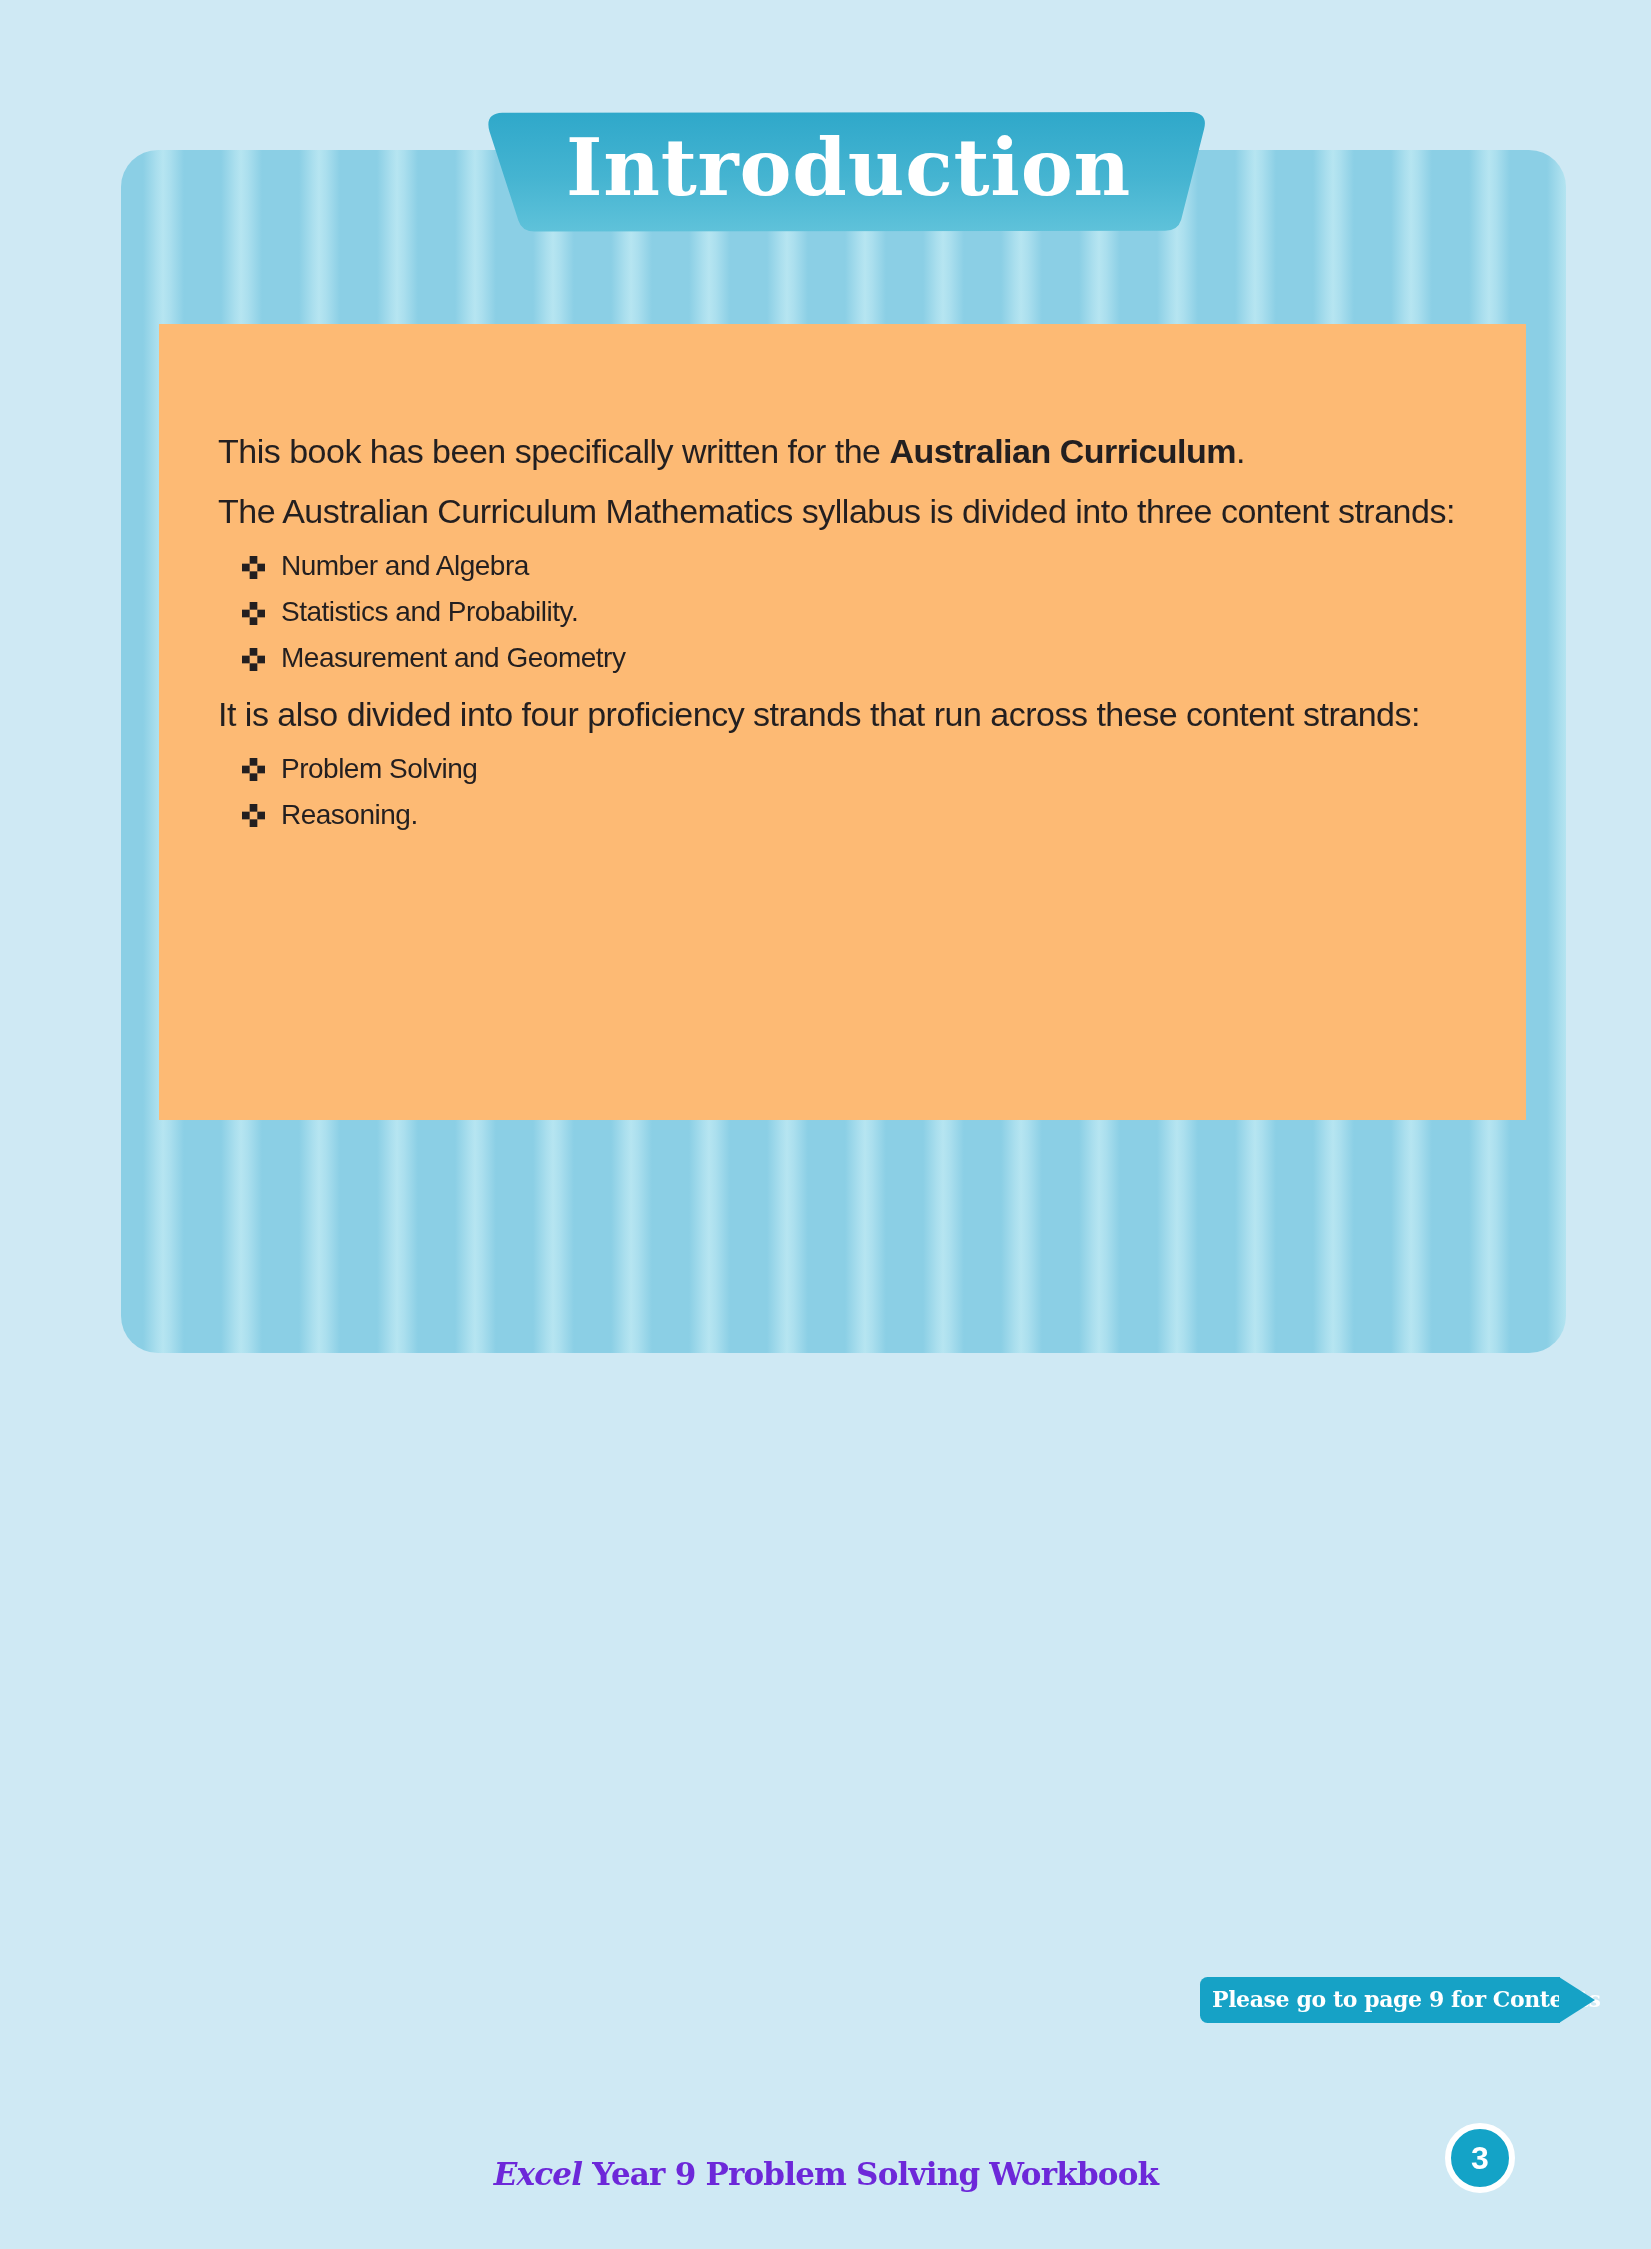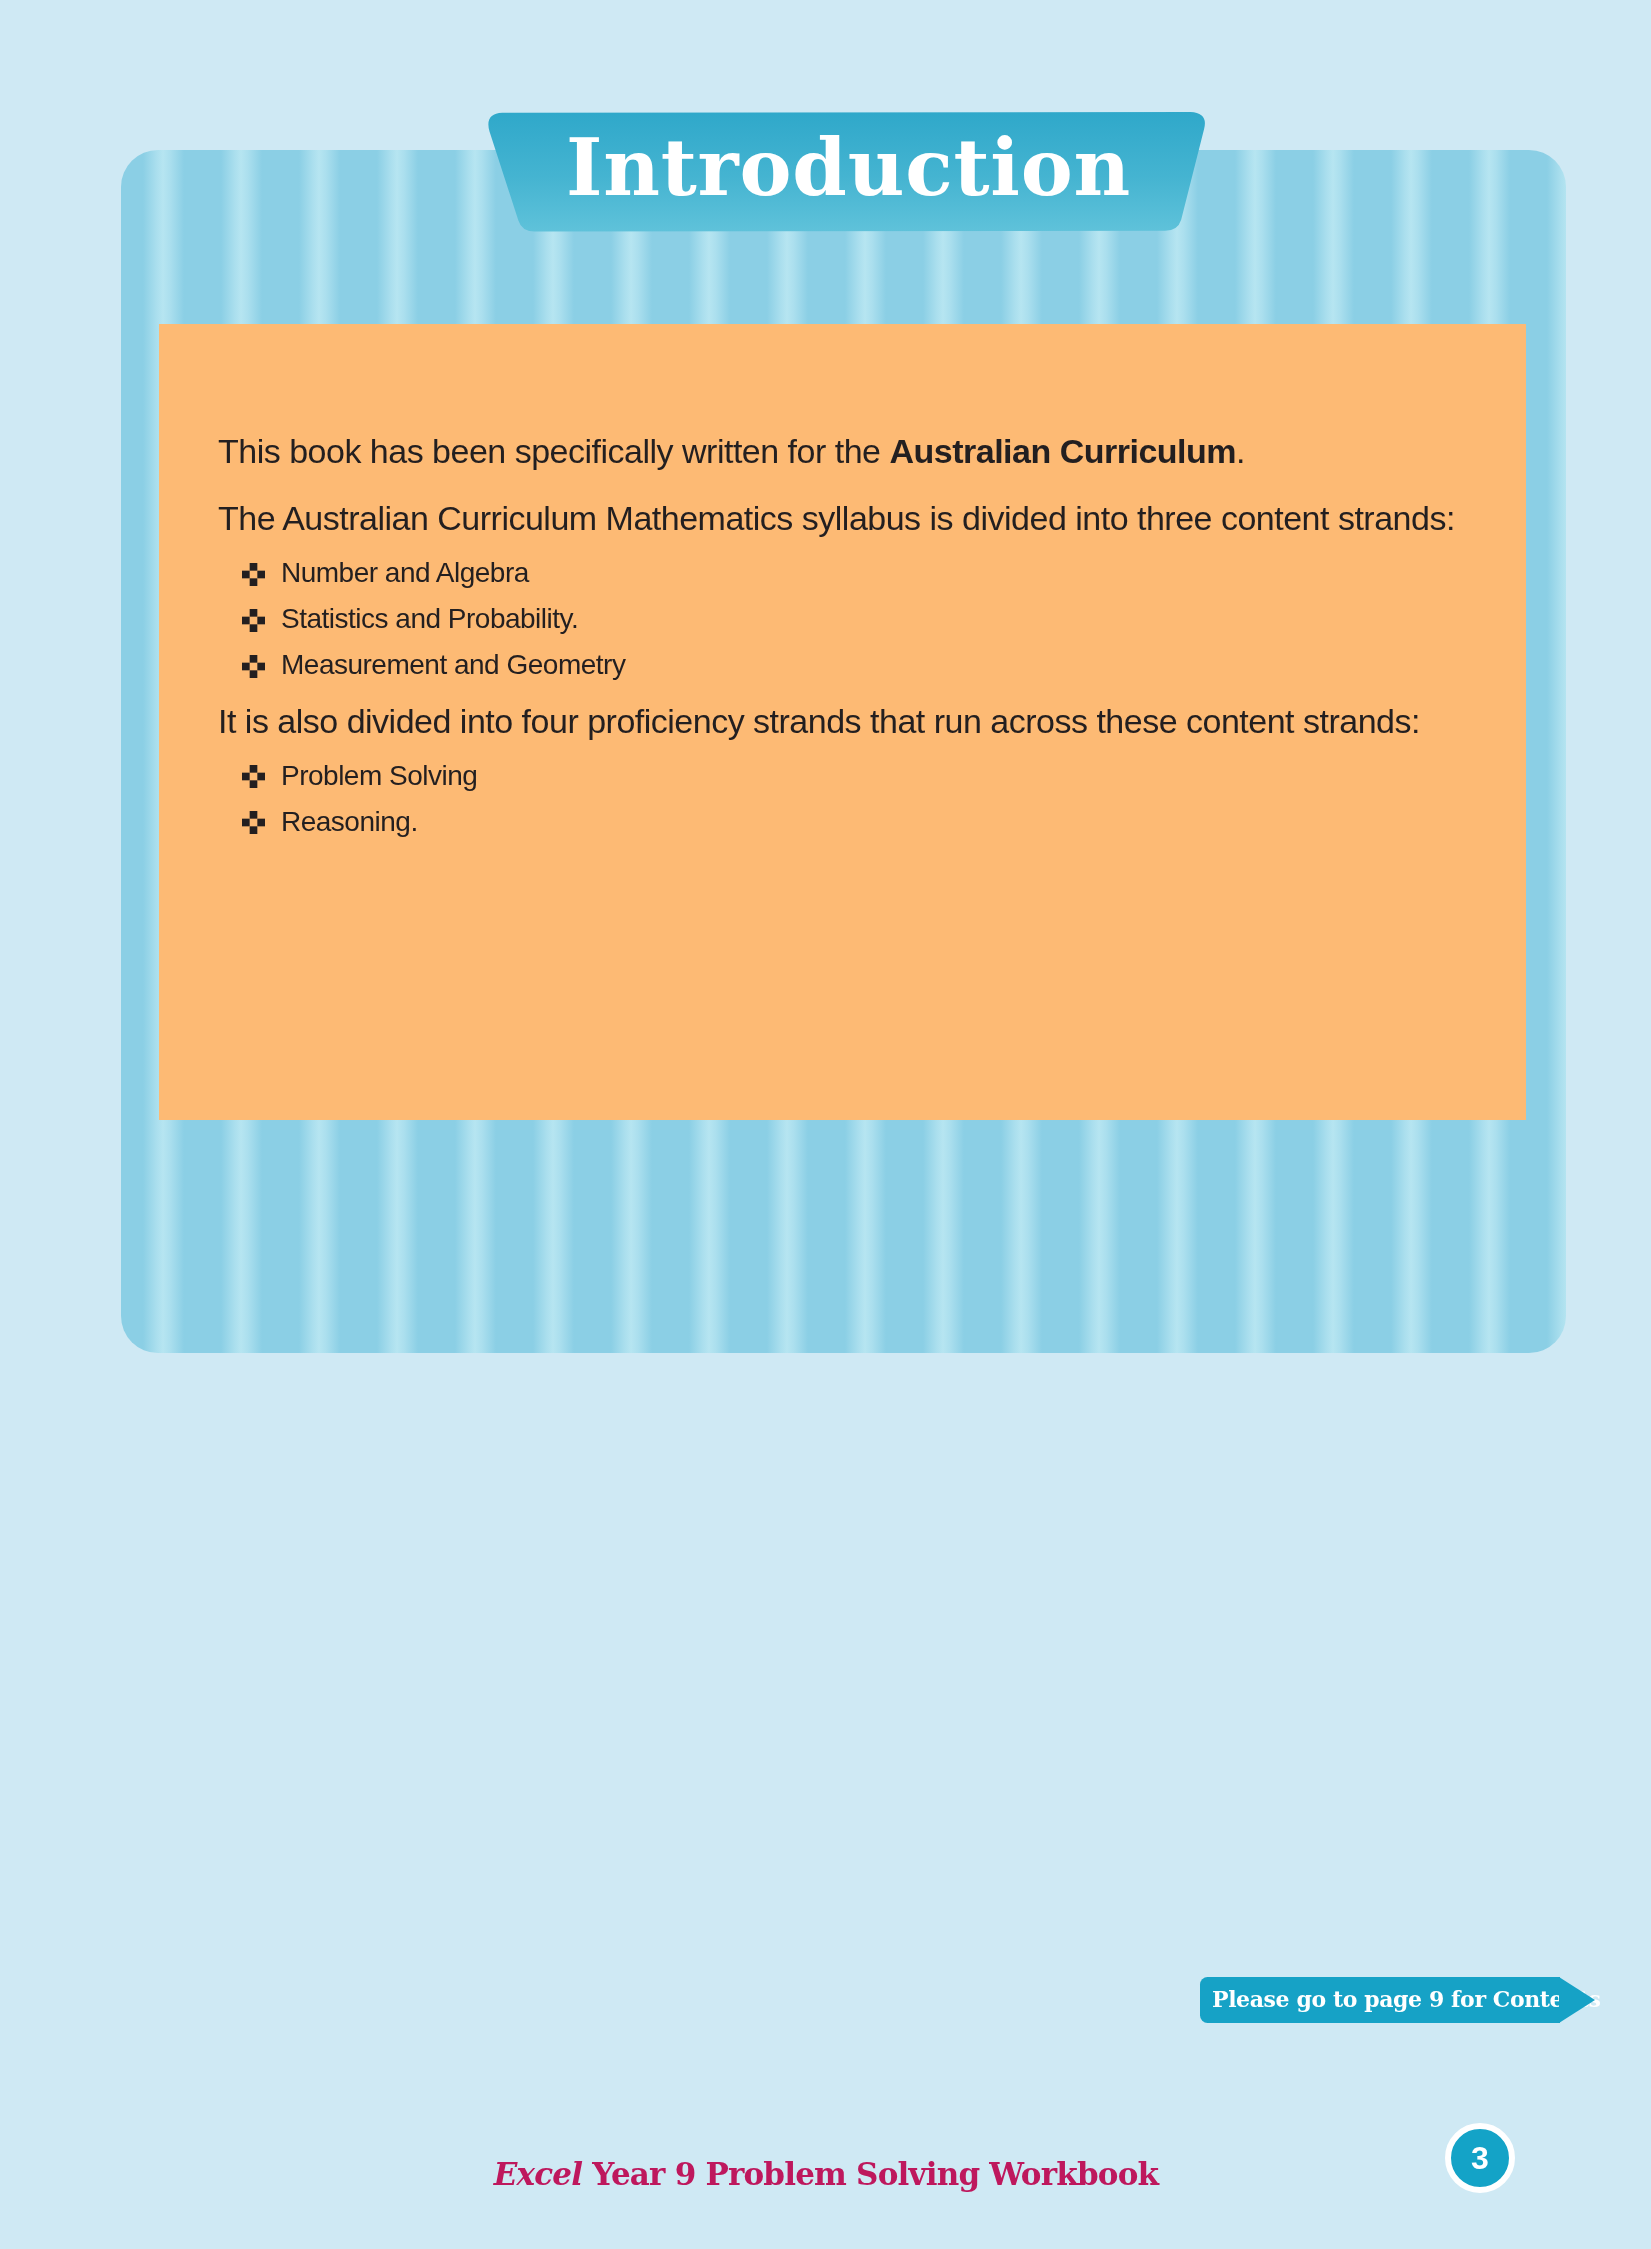--- a/index.html
+++ b/index.html
@@ -24,21 +24,21 @@
   .card{
     position:absolute;left:159px;top:324px;width:1367px;height:796px;
     background:#fdba74;
     box-sizing:border-box;
     padding:104px 51px 0 59px;
   }
   .card p{
     margin:0;
     font-size:34px;line-height:46px;letter-spacing:-0.5px;
   }
-  .card p.gap{margin-top:21px;}
+  .card p.gap{margin-top:14px;}
   .card b{font-weight:bold;}
   ul.strands{
     list-style:none;margin:9.3px 0 9.3px 0;padding:0;
   }
   ul.strands li{
     display:flex;align-items:center;height:46px;padding-left:24px;
     font-size:28px;letter-spacing:-0.5px;
   }
   ul.strands li .clover{
     width:23px;height:23px;flex:0 0 23px;margin-right:16px;margin-top:1.7px;
@@ -67,21 +67,21 @@
   }
   .ribbon .label{
     font-family:"DejaVu Serif", serif;font-weight:bold;
     font-size:22px;letter-spacing:-0.4px;color:#ffffff;white-space:nowrap;
   }
   
   .footer{
     position:absolute;left:0;top:2156px;width:1652px;
     text-align:center;
     font-family:"DejaVu Serif", serif;font-weight:bold;
-    font-size:31px;letter-spacing:-0.8px;color:#be185d;
+    font-size:31px;letter-spacing:-0.8px;color:#6d28d9;
   }
   .footer .brand{font-style:italic;}
   
   .page-badge{
     position:absolute;left:1445px;top:2123px;width:58px;height:58px;
     background:#14a3c7;border:6.8px solid #ffffff;border-radius:50%;
     display:flex;align-items:center;justify-content:center;
     font-size:32px;font-weight:bold;color:#ffffff;
   }
 </style>

